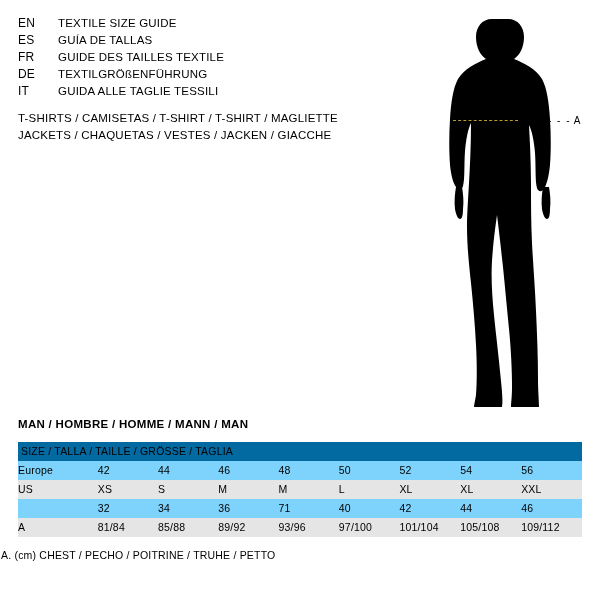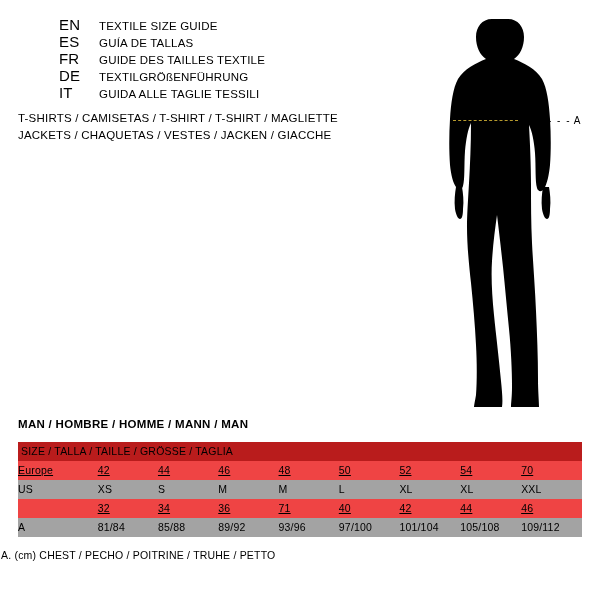--- a/index.html
+++ b/index.html
@@ -31,22 +31,21 @@
   .lang-row {
     display: flex;
     align-items: baseline;
     height: 17px;
     font-size: 11.5px;
     letter-spacing: 0.2px;
   }
   .lang-code {
     width: 40px;
     flex: 0 0 40px;
-    font-size: 15px;
-    margin-left: 41px;
+    font-size: 12px;
   }
   .lang-text {
     flex: 1;
     font-size: 11.5px;
   }
 
   
   .cats {
     position: absolute;
     left: 18px;
@@ -114,30 +113,29 @@
   table.size-table th,
   table.size-table td {
     padding: 0;
     height: 19px;
     line-height: 19px;
     text-align: left;
     font-weight: normal;
     letter-spacing: 0.2px;
   }
   table.size-table th.hdr {
-    background: #b91c1c;
+    background: #0369a1;
     font-size: 10.5px;
     padding-left: 3px;
   }
   tr.row-dark td {
-    background: #ef4444;
-    text-decoration: underline;
+    background: #7dd3fc;
   }
   tr.row-light td {
-    background: #a3a3a3;
+    background: #e5e5e5;
   }
   td.label {
     padding-left: 3px;
     width: 82px;
   }
   td.val {
     width: 62px;
   }
 
   .footnote {
@@ -261,21 +259,21 @@
     <tbody>
       <tr class="row-dark">
         <td class="label">Europe</td>
         <td class="val">42</td>
         <td class="val">44</td>
         <td class="val">46</td>
         <td class="val">48</td>
         <td class="val">50</td>
         <td class="val">52</td>
         <td class="val">54</td>
-        <td class="val">70</td>
+        <td class="val">56</td>
       </tr>
       <tr class="row-light">
         <td class="label">US</td>
         <td class="val">XS</td>
         <td class="val">S</td>
         <td class="val">M</td>
         <td class="val">M</td>
         <td class="val">L</td>
         <td class="val">XL</td>
         <td class="val">XL</td>

